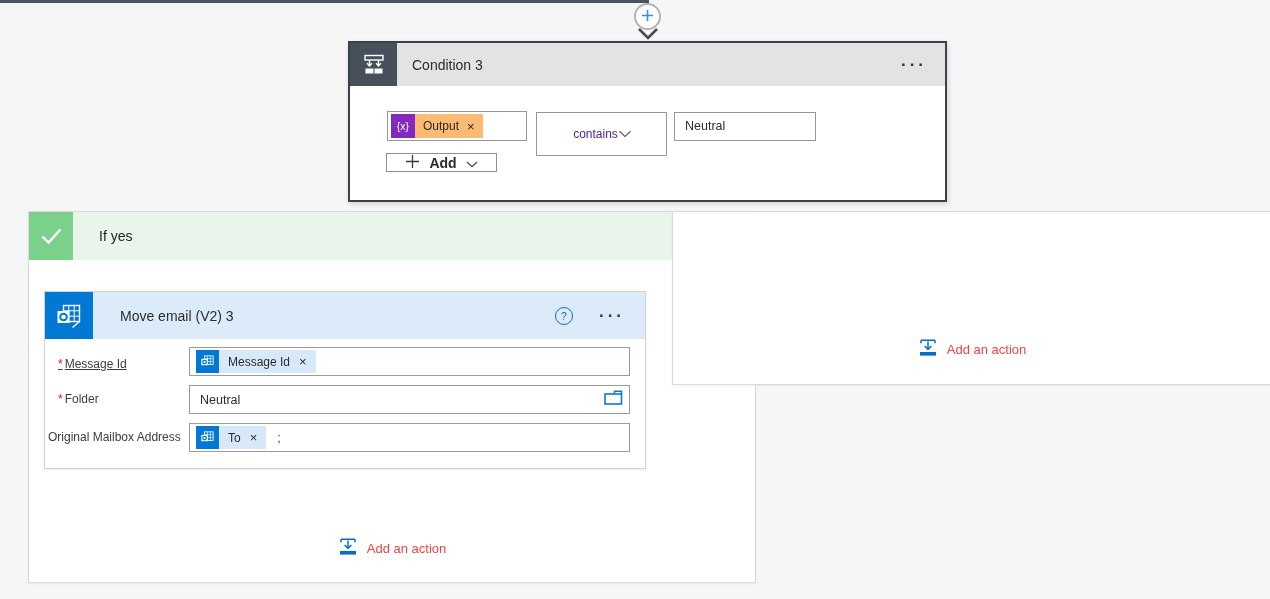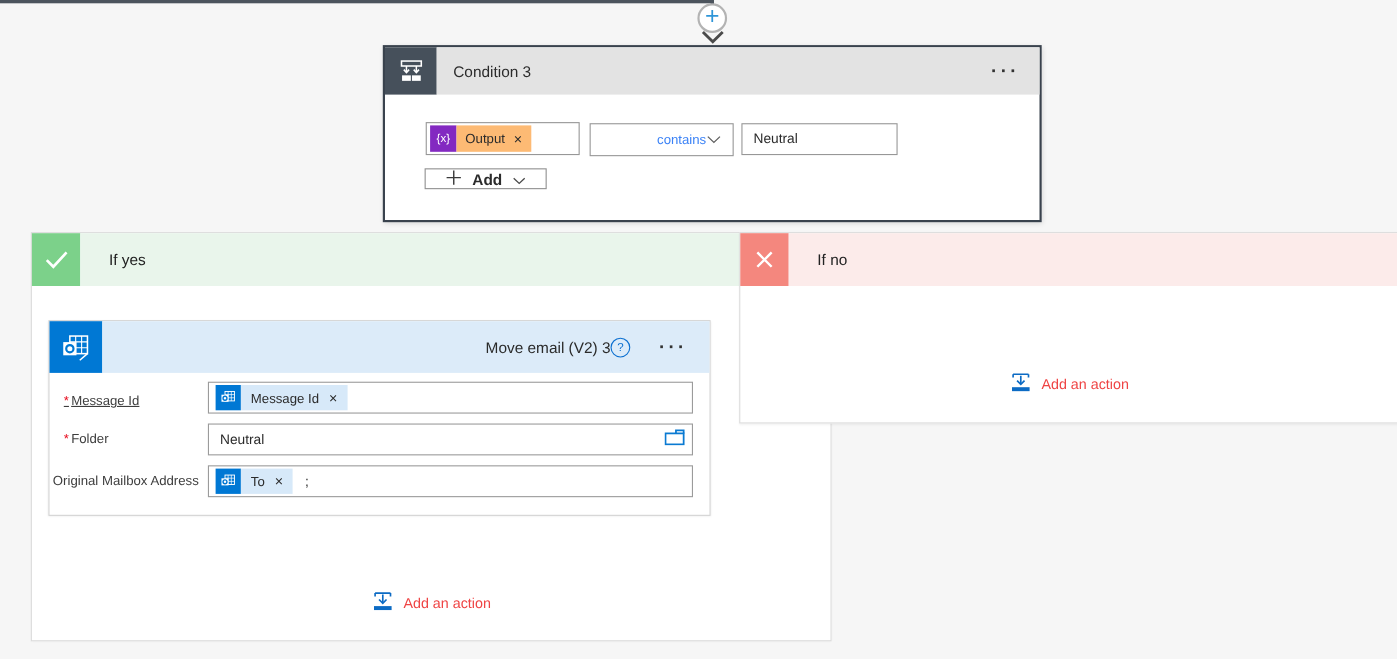--- a/index.html
+++ b/index.html
@@ -26,33 +26,33 @@
 
   .operand-box{position:absolute;left:37px;top:68px;width:140px;height:30px;border:1px solid #979797;
     background:#fff;display:flex;align-items:center;padding:2px 3px;box-sizing:border-box;}
   .token-chip{display:flex;align-items:center;height:24px;cursor:pointer;}
   .chip-fx{width:24px;height:24px;background:#8329c1;color:#fff;font-size:10.5px;
     display:flex;align-items:center;justify-content:center;}
   .chip-body{background:#fdba74;height:24px;display:flex;align-items:center;
     padding:0 8px;gap:8px;font-size:12px;color:#2b2b2b;white-space:nowrap;justify-content:center;}
   .chip-remove{font-size:13px;color:#2b2b2b;cursor:pointer;}
 
-  .operator-box{position:absolute;left:186px;top:69px;width:131px;height:30px;border:1px solid #979797;
-    background:#fff;display:flex;align-items:center;justify-content:flex-end;
-    padding:0 10px 0 12px;box-sizing:border-box;font-size:12px;color:#3b82f6;cursor:pointer;}
+  .operator-box{position:absolute;left:186px;top:69px;width:131px;height:44px;border:1px solid #979797;
+    background:#fff;display:flex;align-items:center;justify-content:center;
+    padding:0 10px 0 12px;box-sizing:border-box;font-size:12px;color:#4c1d95;cursor:pointer;}
   .value-input{position:absolute;left:324px;top:69px;width:142px;height:29px;border:1px solid #979797;
     background:#fff;font-size:12.5px;line-height:27px;padding:0 10px;box-sizing:border-box;}
   .add-btn{position:absolute;left:36px;top:110px;width:111px;height:19px;border:1px solid #8f8f8f;
     background:#fff;display:flex;align-items:center;justify-content:center;gap:9px;
     font-size:14px;font-weight:bold;box-sizing:border-box;cursor:pointer;}
 
   
   .branch{position:absolute;background:#fff;border:1px solid #dbdbdb;box-sizing:border-box;
     box-shadow:0 1px 2px rgba(0,0,0,.06);}
-  .branch-yes{left:28px;top:211px;width:728px;height:372px;text-align:right;}
+  .branch-yes{left:28px;top:211px;width:728px;height:372px;}
   .branch-no{left:672px;top:211px;width:600px;height:174px;}
   .branch-header{display:flex;height:48px;}
   .branch-badge{width:44px;display:flex;align-items:center;justify-content:center;cursor:pointer;}
   .badge-yes{background:#7cd18a;}
   .badge-no{background:#f4877e;}
   .branch-strip{flex:1;display:flex;align-items:center;padding-left:26px;font-size:14px;color:#222;}
   .strip-yes{background:#e9f5eb;}
   .strip-no{background:#fcebea;}
 
   
@@ -252,30 +252,20 @@
           <path d="M10 3.5 V10.5" stroke="#0c6bc4" stroke-width="1.5"></path>
           <path d="M6.6 8 L10 11.4 L13.4 8" fill="none" stroke="#0c6bc4" stroke-width="1.5"></path>
           <rect x="2" y="14" width="16" height="3.6" fill="#0c6bc4"></rect>
         </svg>
       </span>
       <span>Add an action</span>
     </div>
   </div>
 
   <div class="branch branch-no">
-    <div class="branch-header">
-      <div class="branch-badge badge-no">
-        <svg width="18" height="18" viewBox="0 0 18 18">
-            <path d="M2.5 2.5 L15.5 15.5 M15.5 2.5 L2.5 15.5" stroke="#fff" stroke-width="2.2" fill="none"></path>
-          </svg>
-      </div>
-      <div class="branch-strip strip-no">
-        <span>If no</span>
-      </div>
-    </div>
 
     <div class="add-action">
       <span>
         <svg width="20" height="20" viewBox="0 0 20 20">
           <path d="M3 2.2 V5.2 M3 2.2 H17 M17 2.2 V5.2" fill="none" stroke="#0c6bc4" stroke-width="1.5"></path>
           <path d="M10 3.5 V10.5" stroke="#0c6bc4" stroke-width="1.5"></path>
           <path d="M6.6 8 L10 11.4 L13.4 8" fill="none" stroke="#0c6bc4" stroke-width="1.5"></path>
           <rect x="2" y="14" width="16" height="3.6" fill="#0c6bc4"></rect>
         </svg>
       </span>

